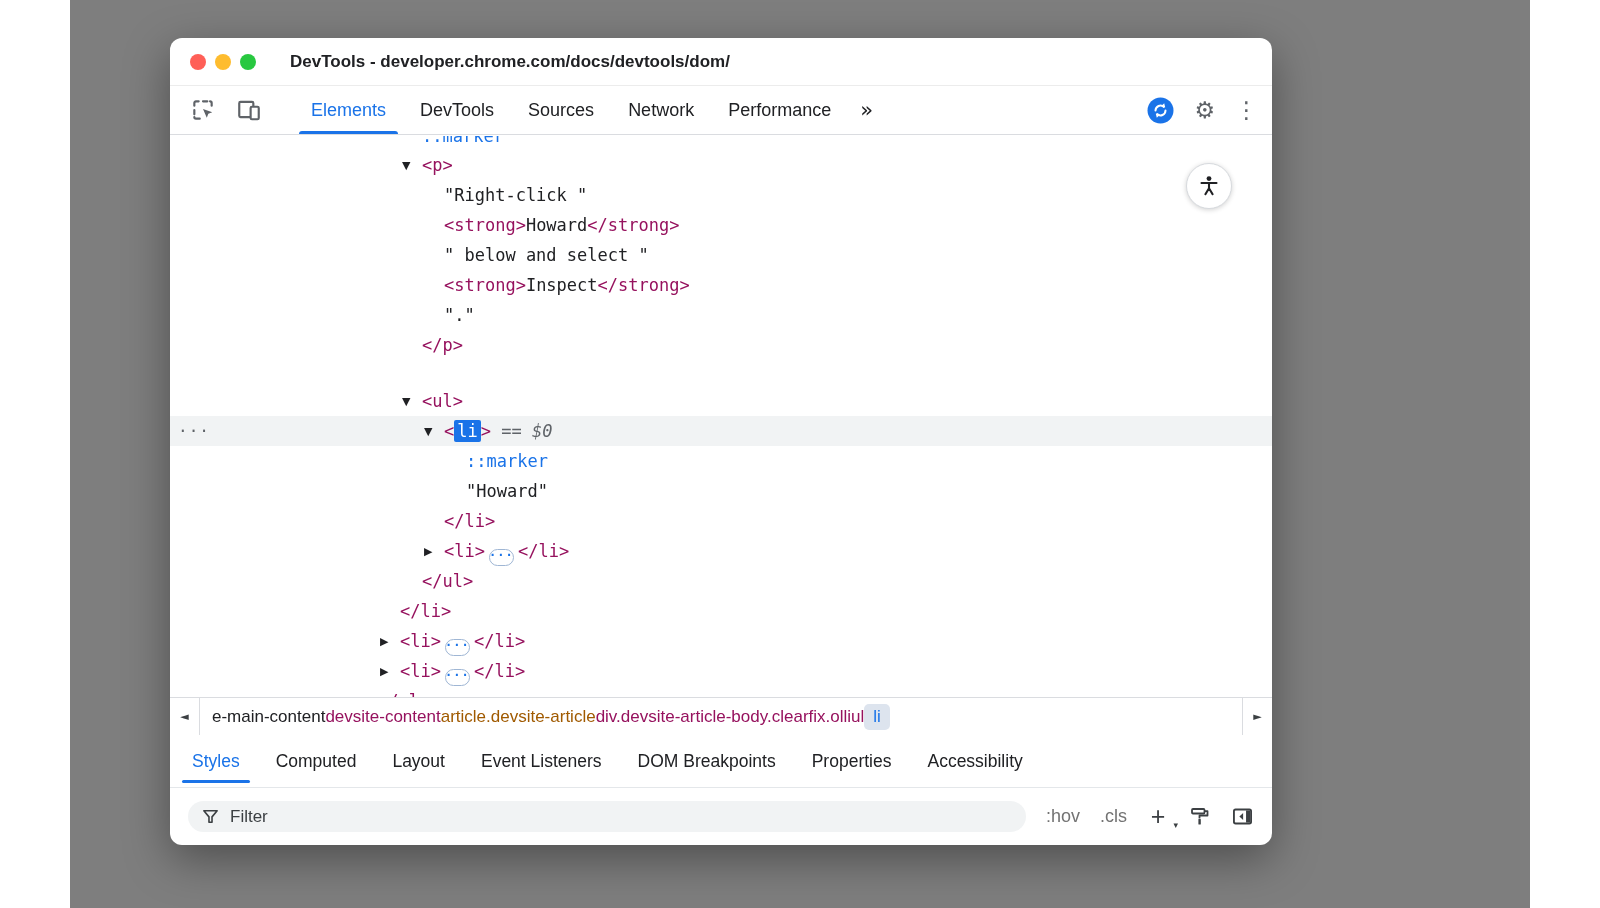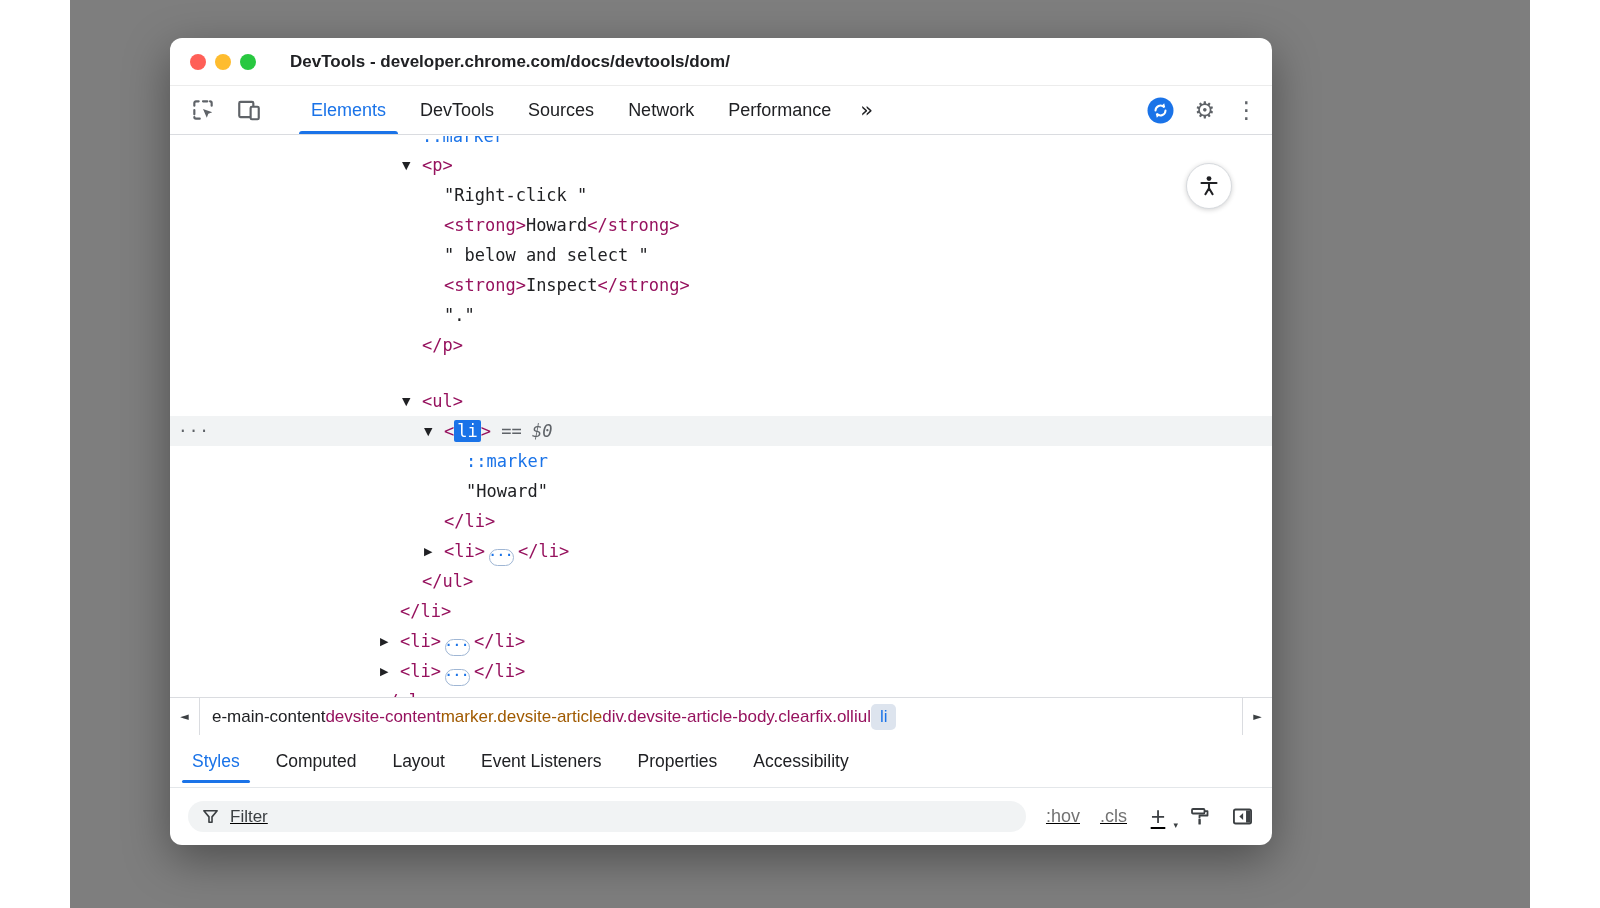--- a/index.html
+++ b/index.html
@@ -63,21 +63,21 @@
   .crumb-orange { color:#a05a00; }
   .crumb-selected { color:#1a73e8; background:#dde4ee; padding:3px 9px; border-radius:5px; }
 
   
   .subtabs { height:52px; flex:0 0 auto; display:flex; align-items:center; padding:0 4px; border-top:0; font-size:17.5px; }
   .subtab { height:100%; display:flex; align-items:center; padding:0 18px; color:#202124; position:relative; }
   .subtab.active { color:#1a73e8; }
   .subtab.active::after { content:""; position:absolute; left:8px; right:8px; bottom:4px; height:3px; background:#1a73e8; border-radius:2px; }
 
   
-  .filterbar { height:58px; flex:0 0 auto; display:flex; align-items:center; padding:0 18px; gap:20px; border-top:1px solid #e4e7ea;text-decoration:underline; }
+  .filterbar { height:58px; flex:0 0 auto; display:flex; align-items:center; padding:0 18px; gap:20px; border-top:1px solid #e4e7ea; }
   .filter-pill { flex:1 1 auto; max-width:905px; height:31px; background:#f1f3f4; border-radius:16px; display:flex; align-items:center; gap:10px; padding:0 13px; }
   .filter-input { flex:1 1 auto; border:none; background:transparent; outline:none; font-size:17px; color:#202124; font-family:"Liberation Sans",sans-serif; }
   .filter-input::placeholder { color:#3c4043; opacity:1; }
   .state-btn { color:#737373; font-size:18px; }
   .plus-wrap { position:relative; color:#3c4043; font-size:25px; line-height:1; width:22px; text-align:center; }
   .plus-caret { position:absolute; right:-9px; bottom:-1px; font-size:9px; color:#3c4043; font-family:"DejaVu Sans",sans-serif; }
   .fb-icon { display:flex; align-items:center; justify-content:center; }
 </style>
 </head>
 <body>
@@ -200,35 +200,36 @@
         <path d="M4.5 9h15 M12 9v5.2 M12 14.2l-3.6 6 M12 14.2l3.6 6" stroke="#202124" stroke-width="2.1" stroke-linecap="round"></path>
       </svg>
     </div>
   </div>
 
   <div class="crumbs">
     <span class="crumb-nav left">◄</span>
     <div class="crumb-items">
         <span class="crumb crumb-plain">e-main-content</span>
         <span class="crumb crumb-maroon">devsite-content</span>
-        <span class="crumb crumb-orange">marker.devsite-article</span>
+        <span class="crumb crumb-orange">article.devsite-article</span>
         <span class="crumb crumb-maroon">div.devsite-article-body.clearfix.</span>
         <span class="crumb crumb-maroon">ol</span>
         <span class="crumb crumb-maroon">li</span>
         <span class="crumb crumb-maroon">ul</span>
         <span class="crumb crumb-selected">li</span>
       </div>
     <span class="crumb-nav right">►</span>
   </div>
 
   <div class="subtabs">
       <span class="subtab active">Styles</span>
       <span class="subtab">Computed</span>
       <span class="subtab">Layout</span>
       <span class="subtab">Event Listeners</span>
+      <span class="subtab">DOM Breakpoints</span>
       <span class="subtab">Properties</span>
       <span class="subtab">Accessibility</span>
     </div>
 
   <div class="filterbar">
     <div class="filter-pill">
       <span style="display:flex;">
         <svg width="19" height="19" viewBox="0 0 20 20" fill="none">
           <path d="M3 4h14l-5.4 6.4V16h-3.2v-5.6Z" stroke="#3c4043" stroke-width="1.7" stroke-linejoin="round"></path>
         </svg>

